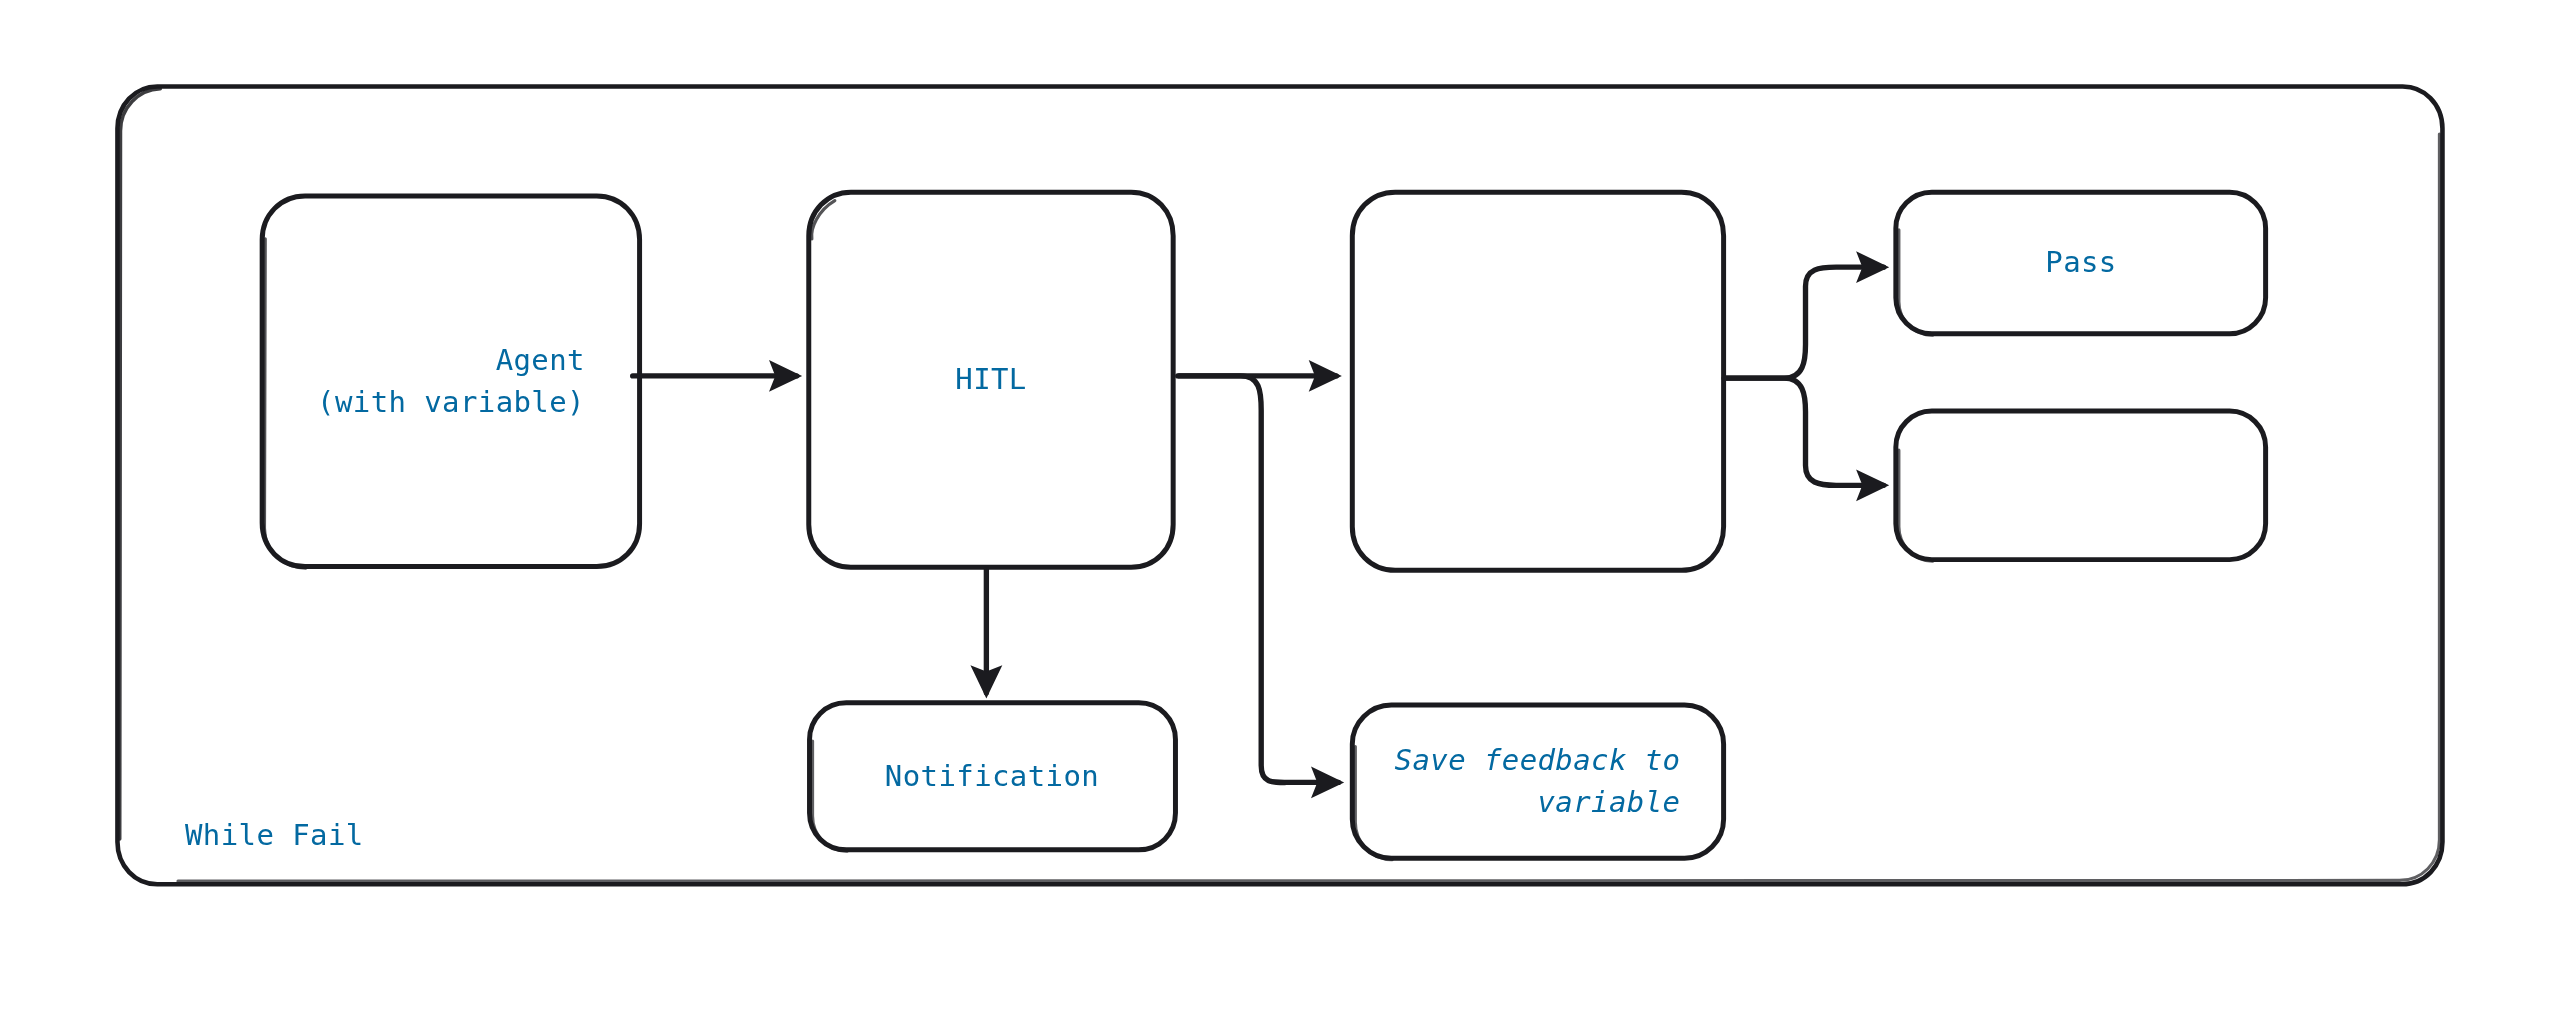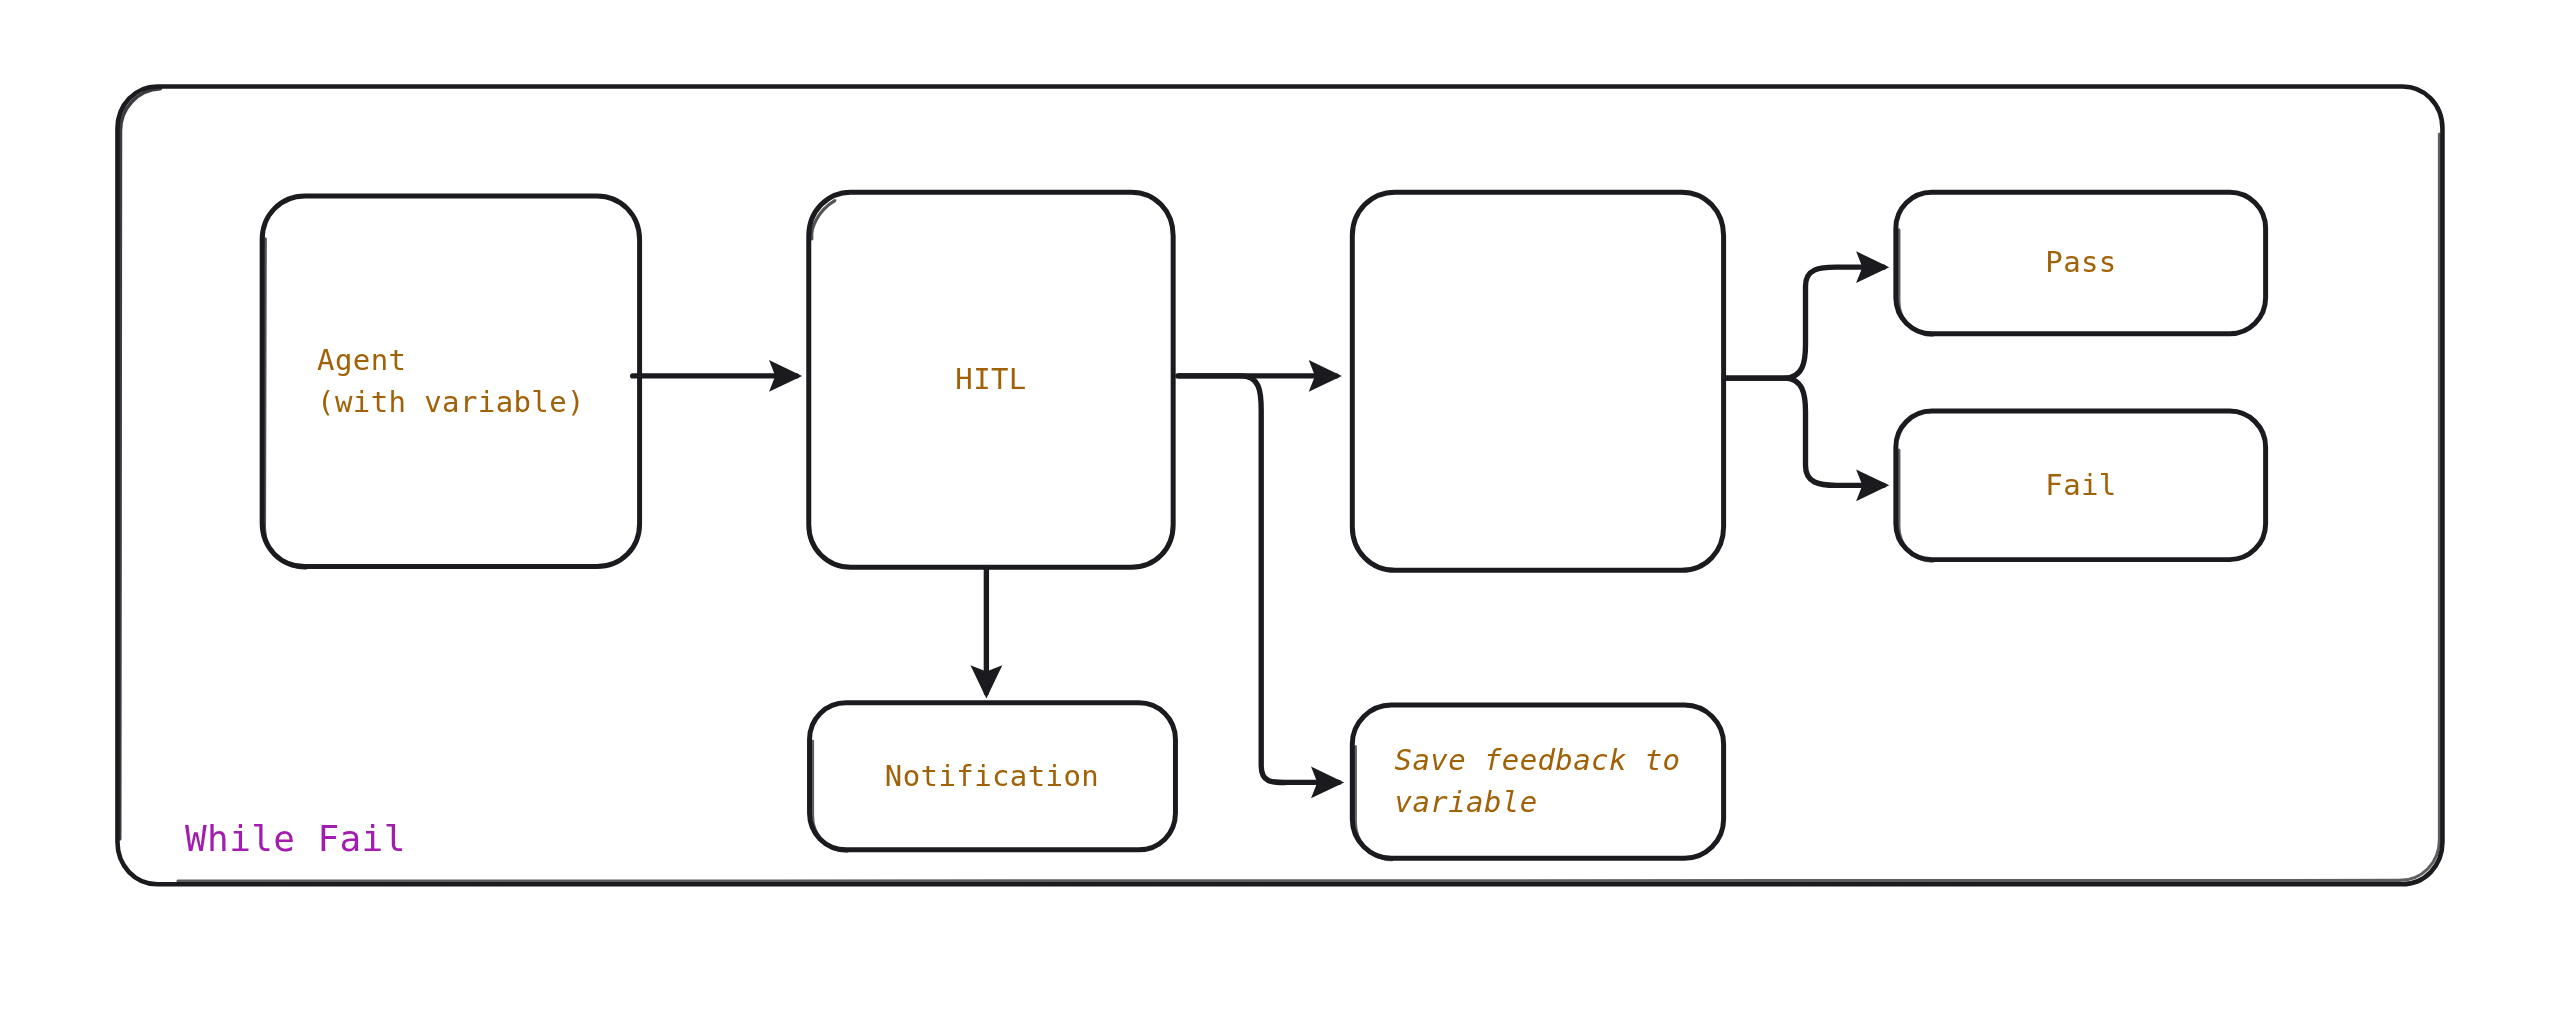--- a/index.html
+++ b/index.html
@@ -24,34 +24,34 @@
     top: 0;
     left: 0;
     width: 2576px;
     height: 1009px;
   }
   .node-label {
     position: absolute;
     display: flex;
     align-items: center;
     justify-content: center;
-    text-align: left;
-    color: #a16207;
+    text-align: right;
+    color: #0369a1;
     font-family: "DejaVu Sans Mono", "Liberation Mono", monospace;
     font-size: 29px;
     line-height: 1.42;
     letter-spacing: 0.4px;
     white-space: pre-line;
     pointer-events: none;
   }
   .group-label {
     position: absolute;
-    color: #a21caf;
+    color: #0369a1;
     font-family: "DejaVu Sans Mono", "Liberation Mono", monospace;
-    font-size: 36px;
+    font-size: 29px;
     letter-spacing: 0.4px;
     white-space: nowrap;
   }
   .hit {
     position: absolute;
     background: transparent;
   }
 </style>
 </head>
 <body>
@@ -195,21 +195,20 @@
   </svg>
 
   <div class="node-label" style="left:262px; top:196px; width:378px; height:371px;">Agent
 (with variable)</div>
 
   <div class="node-label" style="left:809px; top:192px; width:364px; height:375px;">HITL</div>
 
 
   <div class="node-label" style="left:1896px; top:192px; width:370px; height:142px;">Pass</div>
 
-  <div class="node-label" style="left:1896px; top:411px; width:370px; height:149px;">Fail</div>
 
   <div class="node-label" style="left:809px; top:703px; width:366px; height:147px;">Notification</div>
 
   <div class="node-label" style="left:1352px; top:705px; width:371px; height:153px;font-style:italic;">Save feedback to
 variable</div>
 
   <div class="group-label" style="left:185px; top:818px;">While Fail</div>
 
   <div class="hit" style="left:262px; top:196px; width:378px; height:371px;"></div>
   <div class="hit" style="left:809px; top:192px; width:364px; height:375px;"></div>

